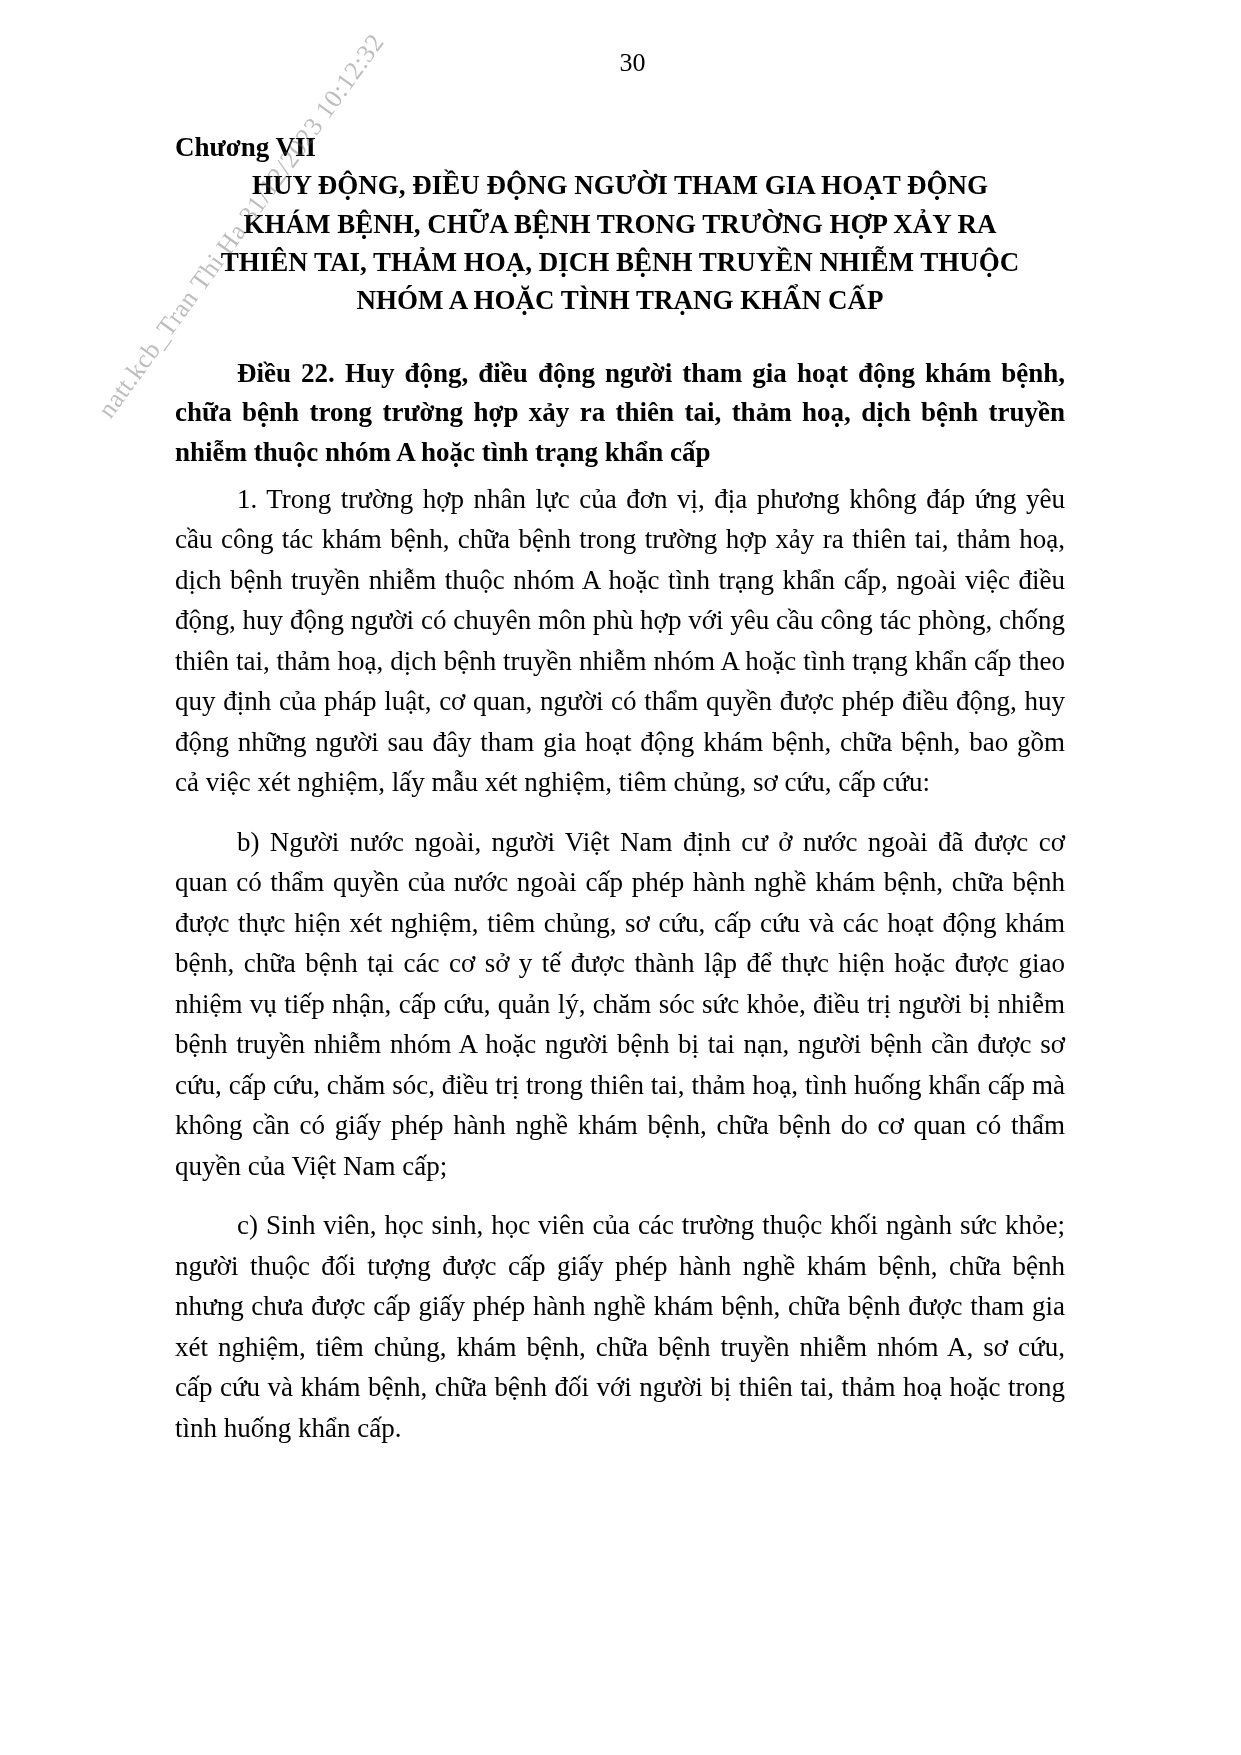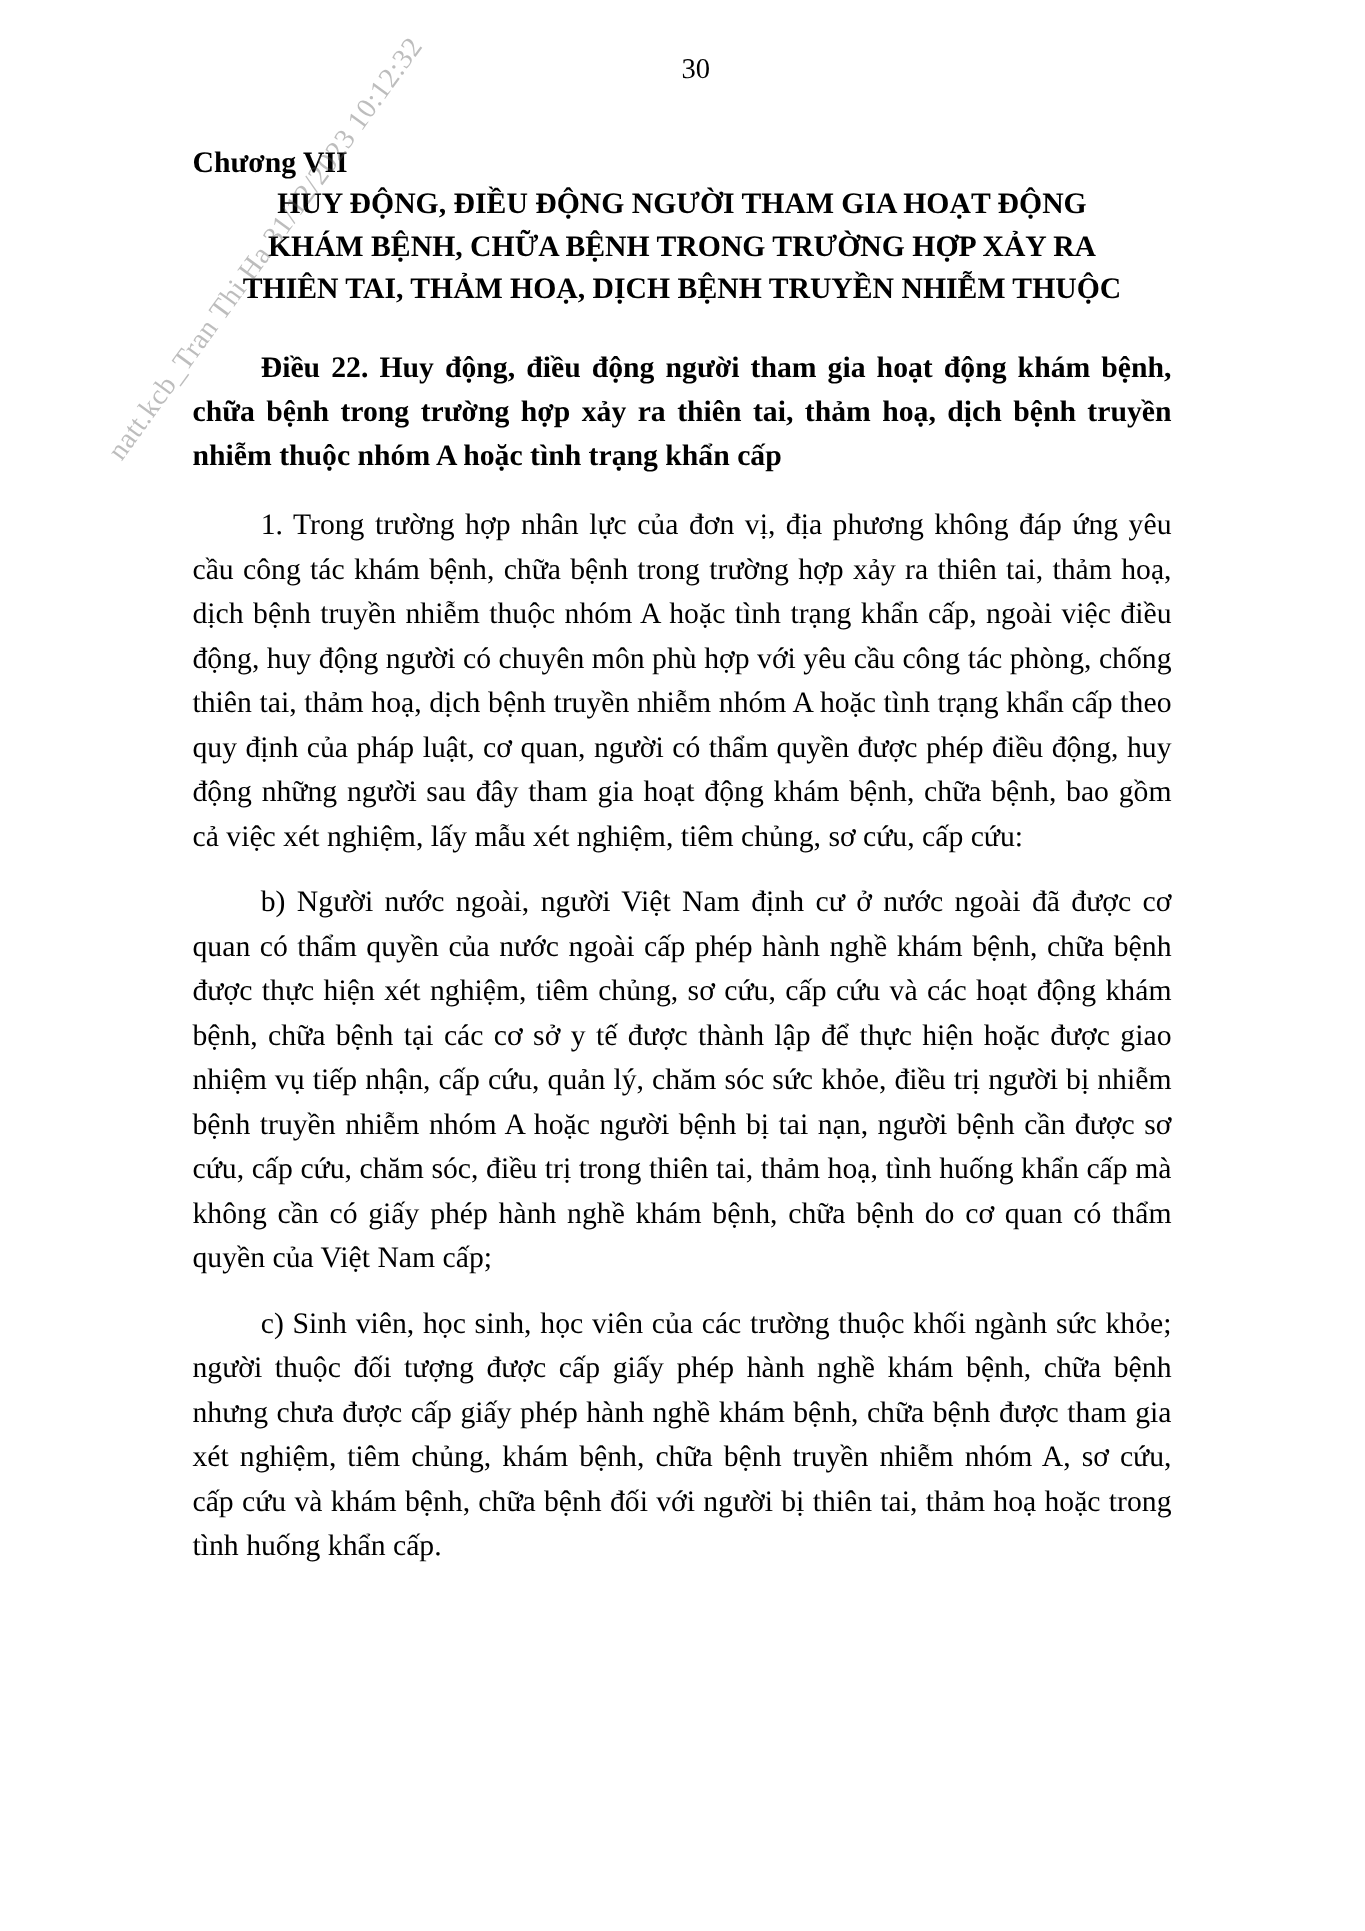--- a/index.html
+++ b/index.html
@@ -97,21 +97,21 @@
   .body-par {
     margin: 19px 0 0 0;
     font-size: 27px;
     line-height: 1.50;
     text-align: justify;
     text-indent: 62px;
     text-align-last: left;
     hyphens: none;
   }
   .body-par.first {
-    margin-top: 22px;
+    margin-top: 6px;
   }
 </style>
 </head>
 <body>
 
 <div class="page">
 
   <div class="watermark-layer">
     <div class="watermark-text">natt.kcb_Tran Thi Ha 31/12/2023 10:12:32</div>
   </div>
@@ -119,20 +119,21 @@
   <div class="page-number">30</div>
 
   <div class="content">
 
     <div class="chapter-label">Chương VII</div>
 
     <div class="chapter-title">
       <span class="tline">HUY ĐỘNG, ĐIỀU ĐỘNG NGƯỜI THAM GIA HOẠT ĐỘNG</span>
       <span class="tline">KHÁM BỆNH, CHỮA BỆNH TRONG TRƯỜNG HỢP XẢY RA</span>
       <span class="tline">THIÊN TAI, THẢM HOẠ, DỊCH BỆNH TRUYỀN NHIỄM THUỘC</span>
+      <span class="tline">NHÓM A HOẶC TÌNH TRẠNG KHẨN CẤP</span>
     </div>
 
     <div class="article-heading">Điều 22. Huy động, điều động người tham gia hoạt động khám bệnh, chữa bệnh trong trường hợp xảy ra thiên tai, thảm hoạ, dịch bệnh truyền nhiễm thuộc nhóm A hoặc tình trạng khẩn cấp</div>
 
     <p class="body-par first">1. Trong trường hợp nhân lực của đơn vị, địa phương không đáp ứng yêu cầu công tác khám bệnh, chữa bệnh trong trường hợp xảy ra thiên tai, thảm hoạ, dịch bệnh truyền nhiễm thuộc nhóm A hoặc tình trạng khẩn cấp, ngoài việc điều động, huy động người có chuyên môn phù hợp với yêu cầu công tác phòng, chống thiên tai, thảm hoạ, dịch bệnh truyền nhiễm nhóm A hoặc tình trạng khẩn cấp theo quy định của pháp luật, cơ quan, người có thẩm quyền được phép điều động, huy động những người sau đây tham gia hoạt động khám bệnh, chữa bệnh, bao gồm cả việc xét nghiệm, lấy mẫu xét nghiệm, tiêm chủng, sơ cứu, cấp cứu:</p>
 
 
     <p class="body-par">b) Người nước ngoài, người Việt Nam định cư ở nước ngoài đã được cơ quan có thẩm quyền của nước ngoài cấp phép hành nghề khám bệnh, chữa bệnh được thực hiện xét nghiệm, tiêm chủng, sơ cứu, cấp cứu và các hoạt động khám bệnh, chữa bệnh tại các cơ sở y tế được thành lập để thực hiện hoặc được giao nhiệm vụ tiếp nhận, cấp cứu, quản lý, chăm sóc sức khỏe, điều trị người bị nhiễm bệnh truyền nhiễm nhóm A hoặc người bệnh bị tai nạn, người bệnh cần được sơ cứu, cấp cứu, chăm sóc, điều trị trong thiên tai, thảm hoạ, tình huống khẩn cấp mà không cần có giấy phép hành nghề khám bệnh, chữa bệnh do cơ quan có thẩm quyền của Việt Nam cấp;</p>
 
     <p class="body-par">c) Sinh viên, học sinh, học viên của các trường thuộc khối ngành sức khỏe; người thuộc đối tượng được cấp giấy phép hành nghề khám bệnh, chữa bệnh nhưng chưa được cấp giấy phép hành nghề khám bệnh, chữa bệnh được tham gia xét nghiệm, tiêm chủng, khám bệnh, chữa bệnh truyền nhiễm nhóm A, sơ cứu, cấp cứu và khám bệnh, chữa bệnh đối với người bị thiên tai, thảm hoạ hoặc trong tình huống khẩn cấp.</p>

